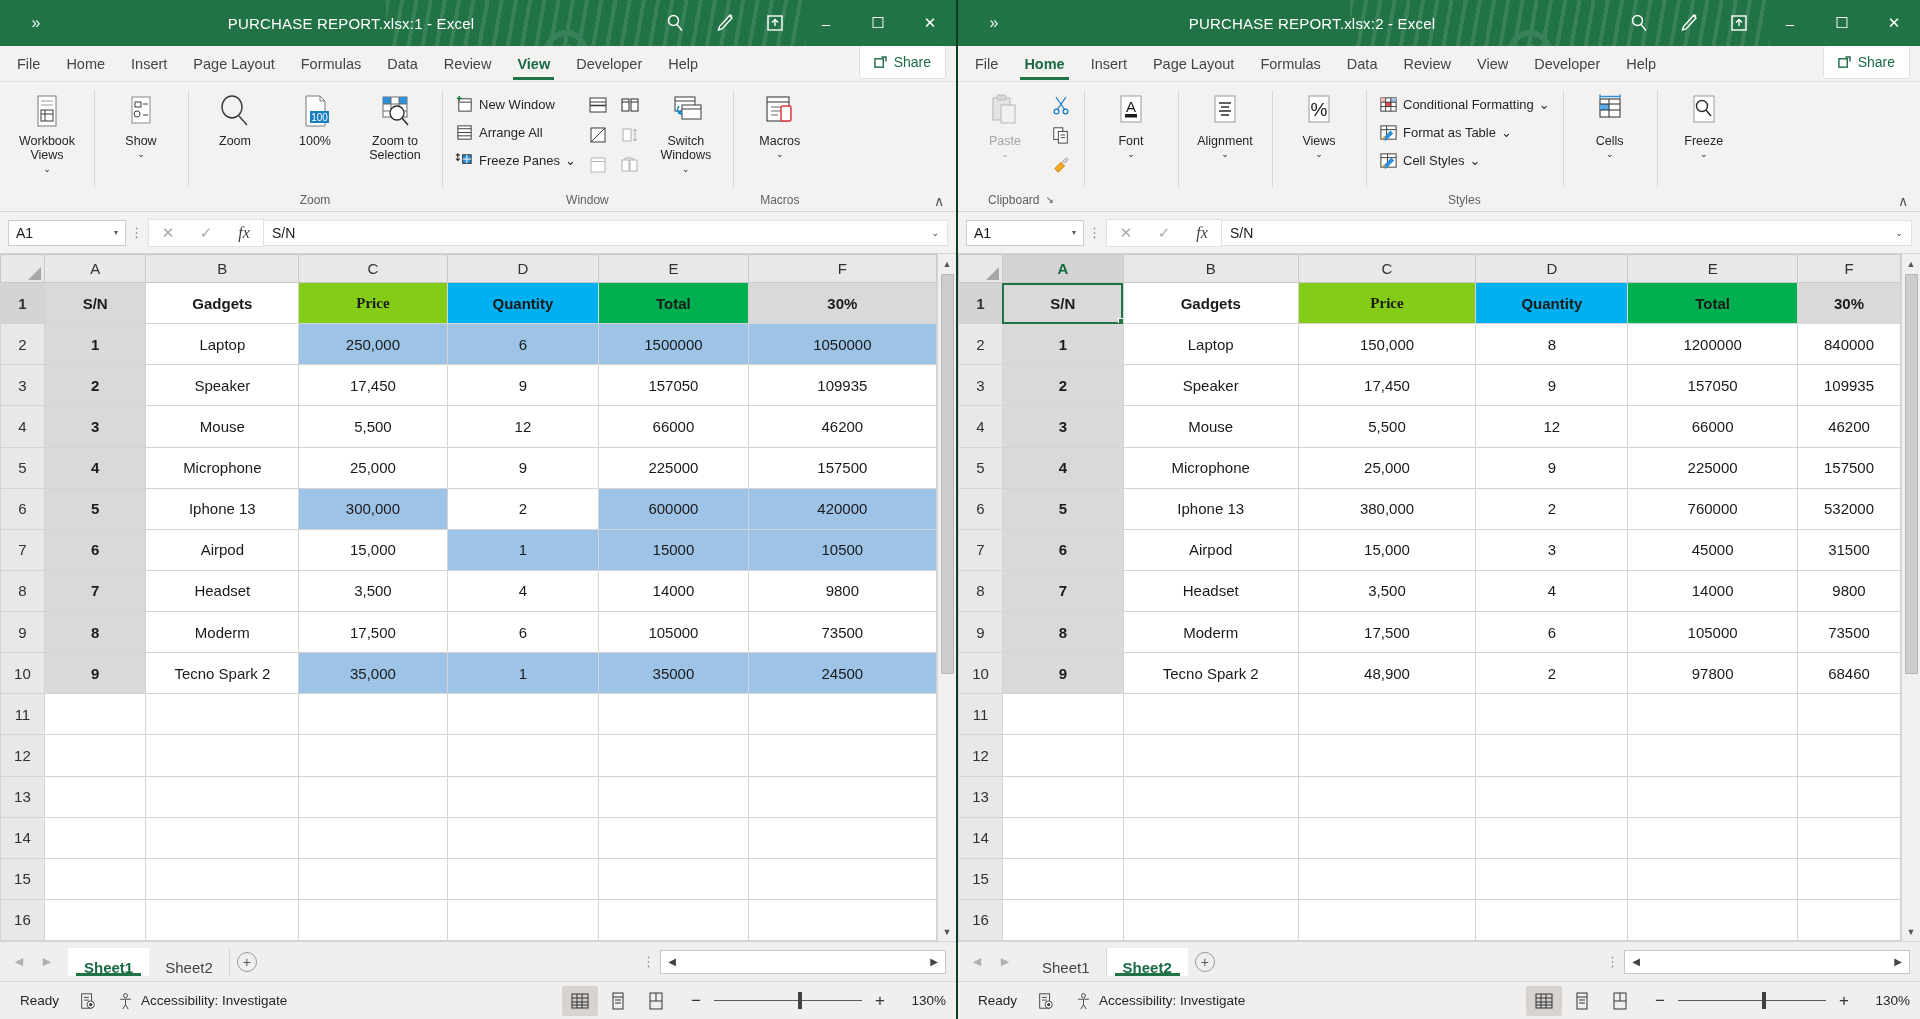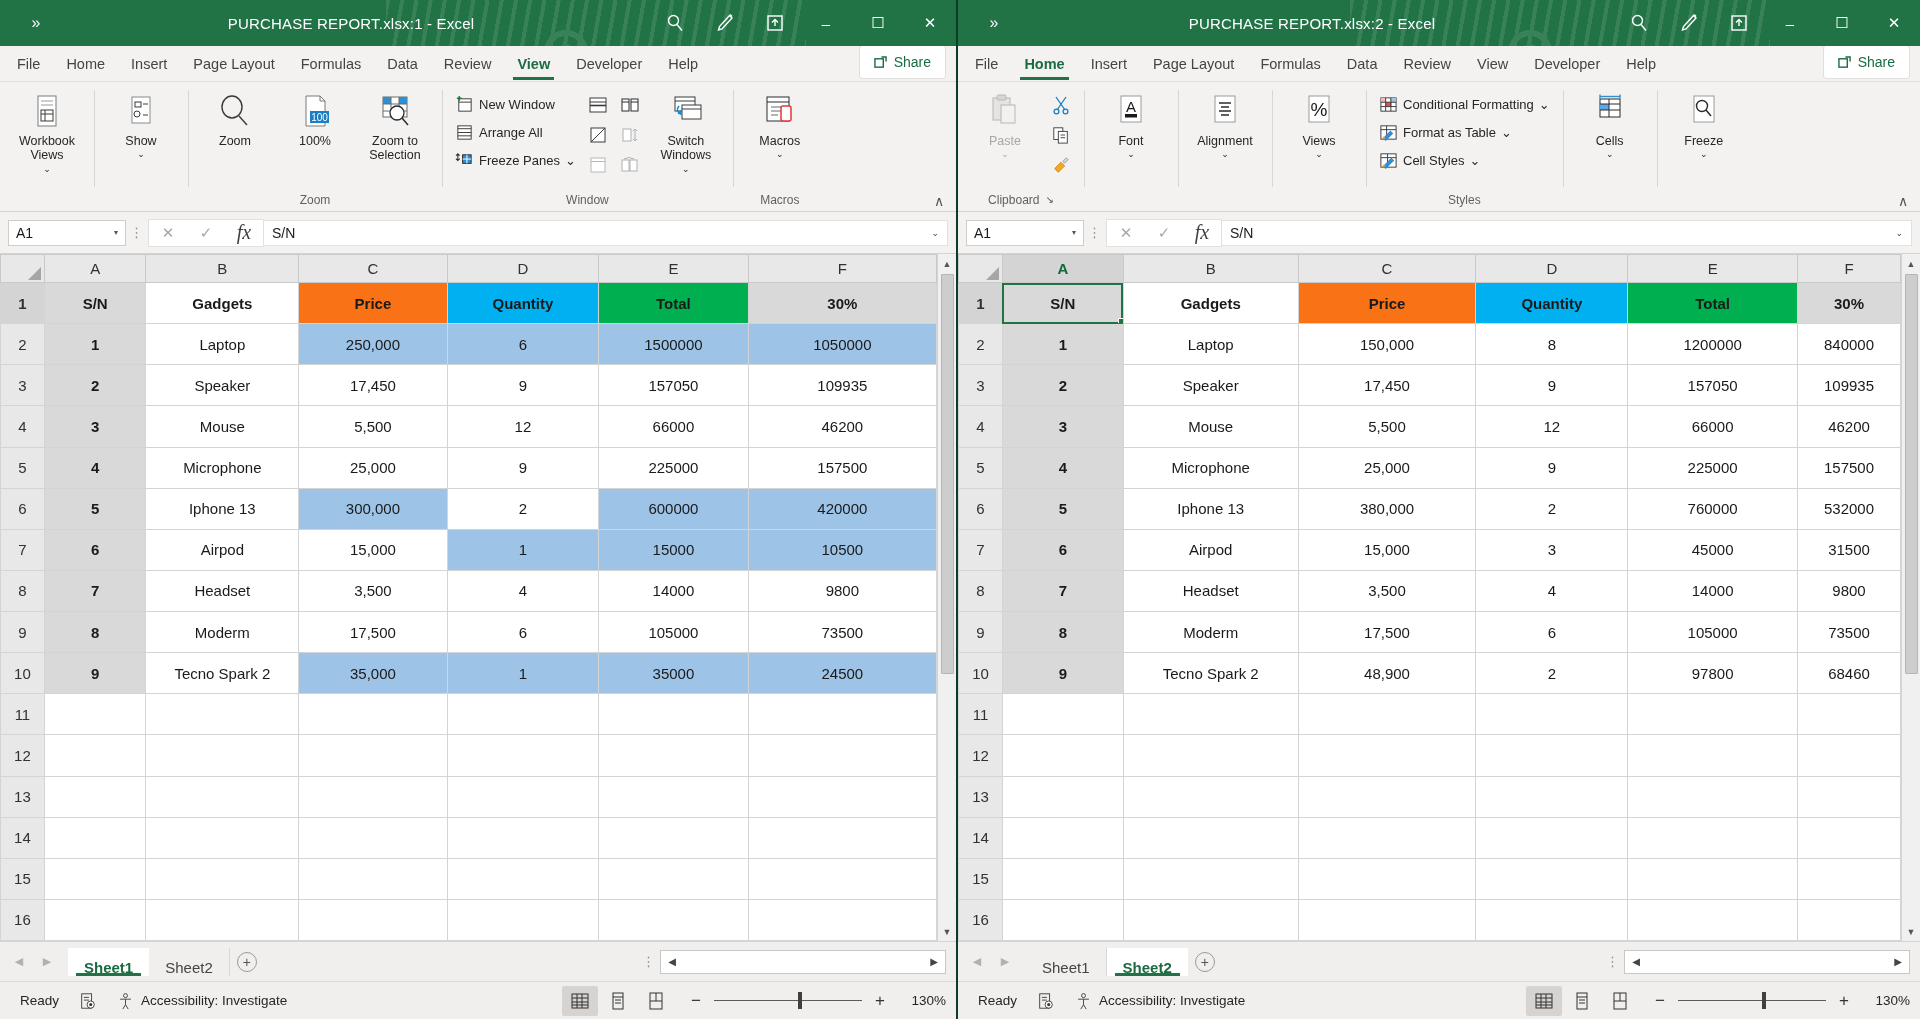--- a/index.html
+++ b/index.html
@@ -99,21 +99,21 @@
   }
   .namebox {
     width:118px; height:26px; background:#fff; border:1px solid #d0cdc9; display:flex;
     align-items:center; padding:0 7px; font-size:14px; cursor:text;
   }
   .namebox .nb-val { flex:1; }
   .namebox .nb-arrow { font-size:8px; color:#555; }
   .fb-dots { width:22px; text-align:center; color:#8a8886; font-size:13px; letter-spacing:1px; cursor:pointer;}
   .fb-btns { display:flex; align-items:center; gap:0; height:28px; border:1px solid #e3e1df; background:#fff; }
   .fb-btn { width:38px; height:26px; display:flex; align-items:center; justify-content:center; color:#a9a7a5; font-size:15px; cursor:pointer; }
-  .fb-btn.fx { color:#3f3f3f; font-style:italic; font-family:"Liberation Serif", serif; font-size:20px; }
+  .fb-btn.fx { color:#3f3f3f; font-style:italic; font-family:"Liberation Serif", serif; font-size:16px; }
   .fb-input {
     flex:1; height:26px; background:#fff; border:1px solid #e3e1df; border-left:none;
     display:flex; align-items:center; padding:0 8px; font-size:14px; cursor:text;
   }
   .fb-input .val { flex:1; }
   .fb-caret { font-size:9px; color:#444; padding-left:6px; cursor:pointer; }
 
   
   .gridwrap { flex:1; display:flex; flex-direction:column; background:#fff; overflow:hidden; position:relative; }
   .gridscroll { flex:1; display:flex; overflow:hidden; }
@@ -132,21 +132,21 @@
     border-style:solid; border-width:0 0 13px 13px; border-color:transparent transparent #a6a6a6 transparent;
   }
   td.rowhead, th.rowhead {
     width:44px; background:#e8e8e8; color:#313131; font-weight:400; font-size:15px;
     border:1px solid #c9c9c9; text-align:center;
   }
   td.rowhead.hl { background:#d4d4d4; }
   thead th.colhead.hl { background:#d4d4d4; color:#0e6b39; font-weight:600; }
   .hdr-row td { font-weight:bold; font-size:16px; }
   td.c-sn   { background:#d9d9d9; font-weight:bold; }
-  td.c-yellow { background:#f97316; }
+  td.c-yellow { background:#84cc16;font-family:Liberation Serif, serif; }
   td.c-blue   { background:#00b0f0; }
   td.c-green  { background:#00b050; }
   td.c-grey   { background:#d9d9d9; }
   td.sel-blue { background:#9dc3e6; }
   td.active-cell { outline:2px solid #217346; outline-offset:-2px; position:relative; }
   td.active-cell::after{
     content:""; position:absolute; right:-3px; bottom:-3px; width:6px; height:6px;
     background:#217346; border:1px solid #fff;
   }
 

